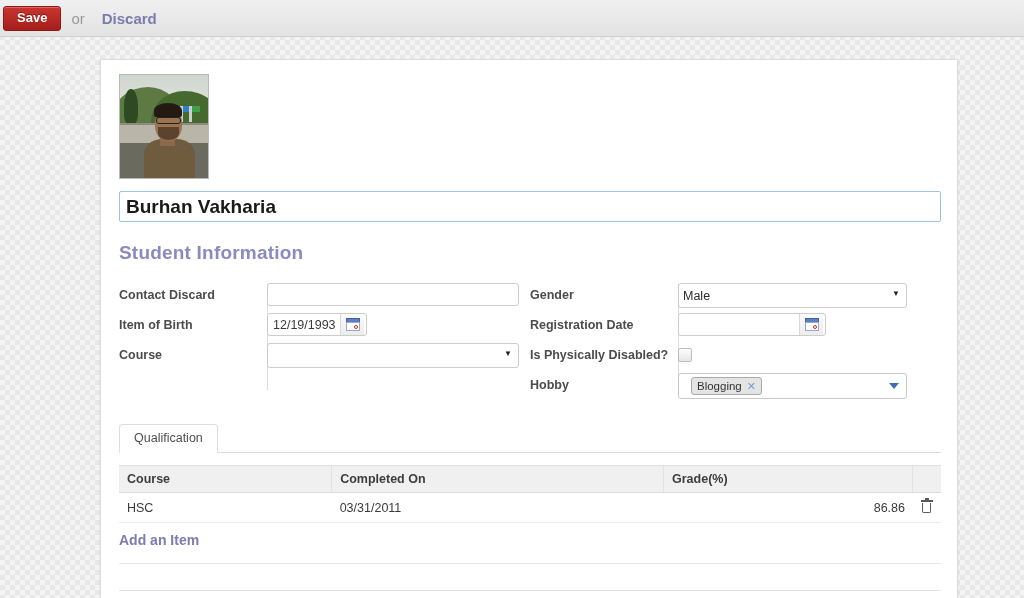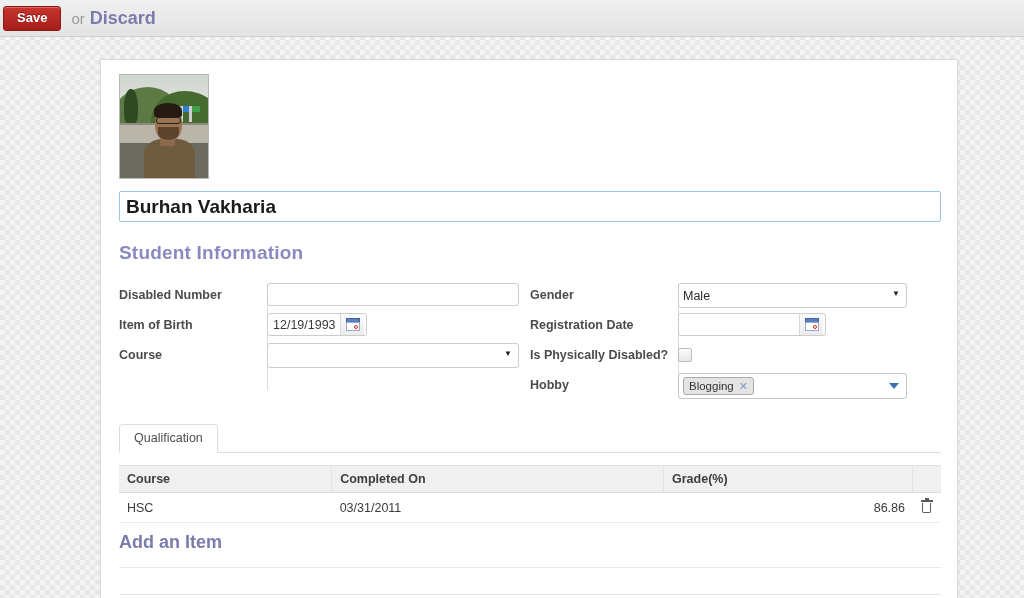--- a/index.html
+++ b/index.html
@@ -43,23 +43,23 @@
     cursor: pointer;
   }
   .or-text {
     color: #999;
     font-size: 15px;
     margin-left: 10px;
     text-align: right;
   }
   .discard-link {
     color: #7c7bad;
-    font-size: 18px;
-    font-weight: bold;
-    margin-left: 5px;
+    font-size: 15px;
+    font-weight: bold;
+    margin-left: 17px;
     cursor: pointer;
     text-decoration: none;
   }
 
   
   .sheet {
     position: absolute;
     left: 100px; top: 59px;
     width: 858px; height: 560px;
     background: #fff;
@@ -225,21 +225,21 @@
     border-radius: 2px;
     display: block;
     cursor: pointer;
   }
   .m2m {
     width: 229px; height: 26px;
     border: 1px solid #c7c7c7;
     border-radius: 3px;
     background: #fff;
     display: flex; align-items: center;
-    padding: 0 4px;
+    padding: 0 12px;
     position: relative;
     cursor: pointer;
   }
   .tag {
     display: inline-flex; align-items: center;
     background: #e4e4e4;
     border: 1px solid #aaaaaa;
     border-radius: 3px;
     font-size: 11.5px;
     color: #333;
@@ -299,21 +299,21 @@
     display: inline-block; width: 12px; height: 14px; position: relative; cursor: pointer;
   }
   .trash .lid { position:absolute; left:0; top:1px; width:12px; height:2px; background:#5a5a5a; }
   .trash .lid::before { content:""; position:absolute; left:4px; top:-2px; width:4px; height:2px; background:#5a5a5a; }
   .trash .can { position:absolute; left:1.5px; top:4px; width:9px; height:10px;
                 border:1.3px solid #5a5a5a; border-top:none; border-radius:0 0 2px 2px; box-sizing:border-box; }
   .add-link {
     display: inline-block;
     margin-top: 9px;
     color: #7c7bad;
-    font-size: 18px;
+    font-size: 14px;
     font-weight: bold;
     cursor: pointer;
     text-decoration: none;
   }
   .bottom-rule { width: 822px; height: 1px; background: #e8e8e8; margin-top: 14px; }
   .bottom-rule2 { width: 822px; height: 1px; background: #e5e5e5; margin-top: 26px; }
 </style>
 </head>
 <body>
 
@@ -360,21 +360,21 @@
     <div class="section-title">Student Information</div>
 
     
     <div class="form-grid">
 
       <div class="col">
         <div class="vline"></div>
 
 
         <div class="field-row">
-          <div class="flabel">Disabled Number</div>
+          <div class="flabel">Contact Discard</div>
           <div class="fval">
             <input class="txt txt-wide" value="" style="">
           </div>
         </div>
 
         <div class="field-row">
           <div class="flabel">Item of Birth</div>
           <div class="fval">
             <span class="date-wrap dob">
               <input class="txt" value="12/19/1993" style="">

